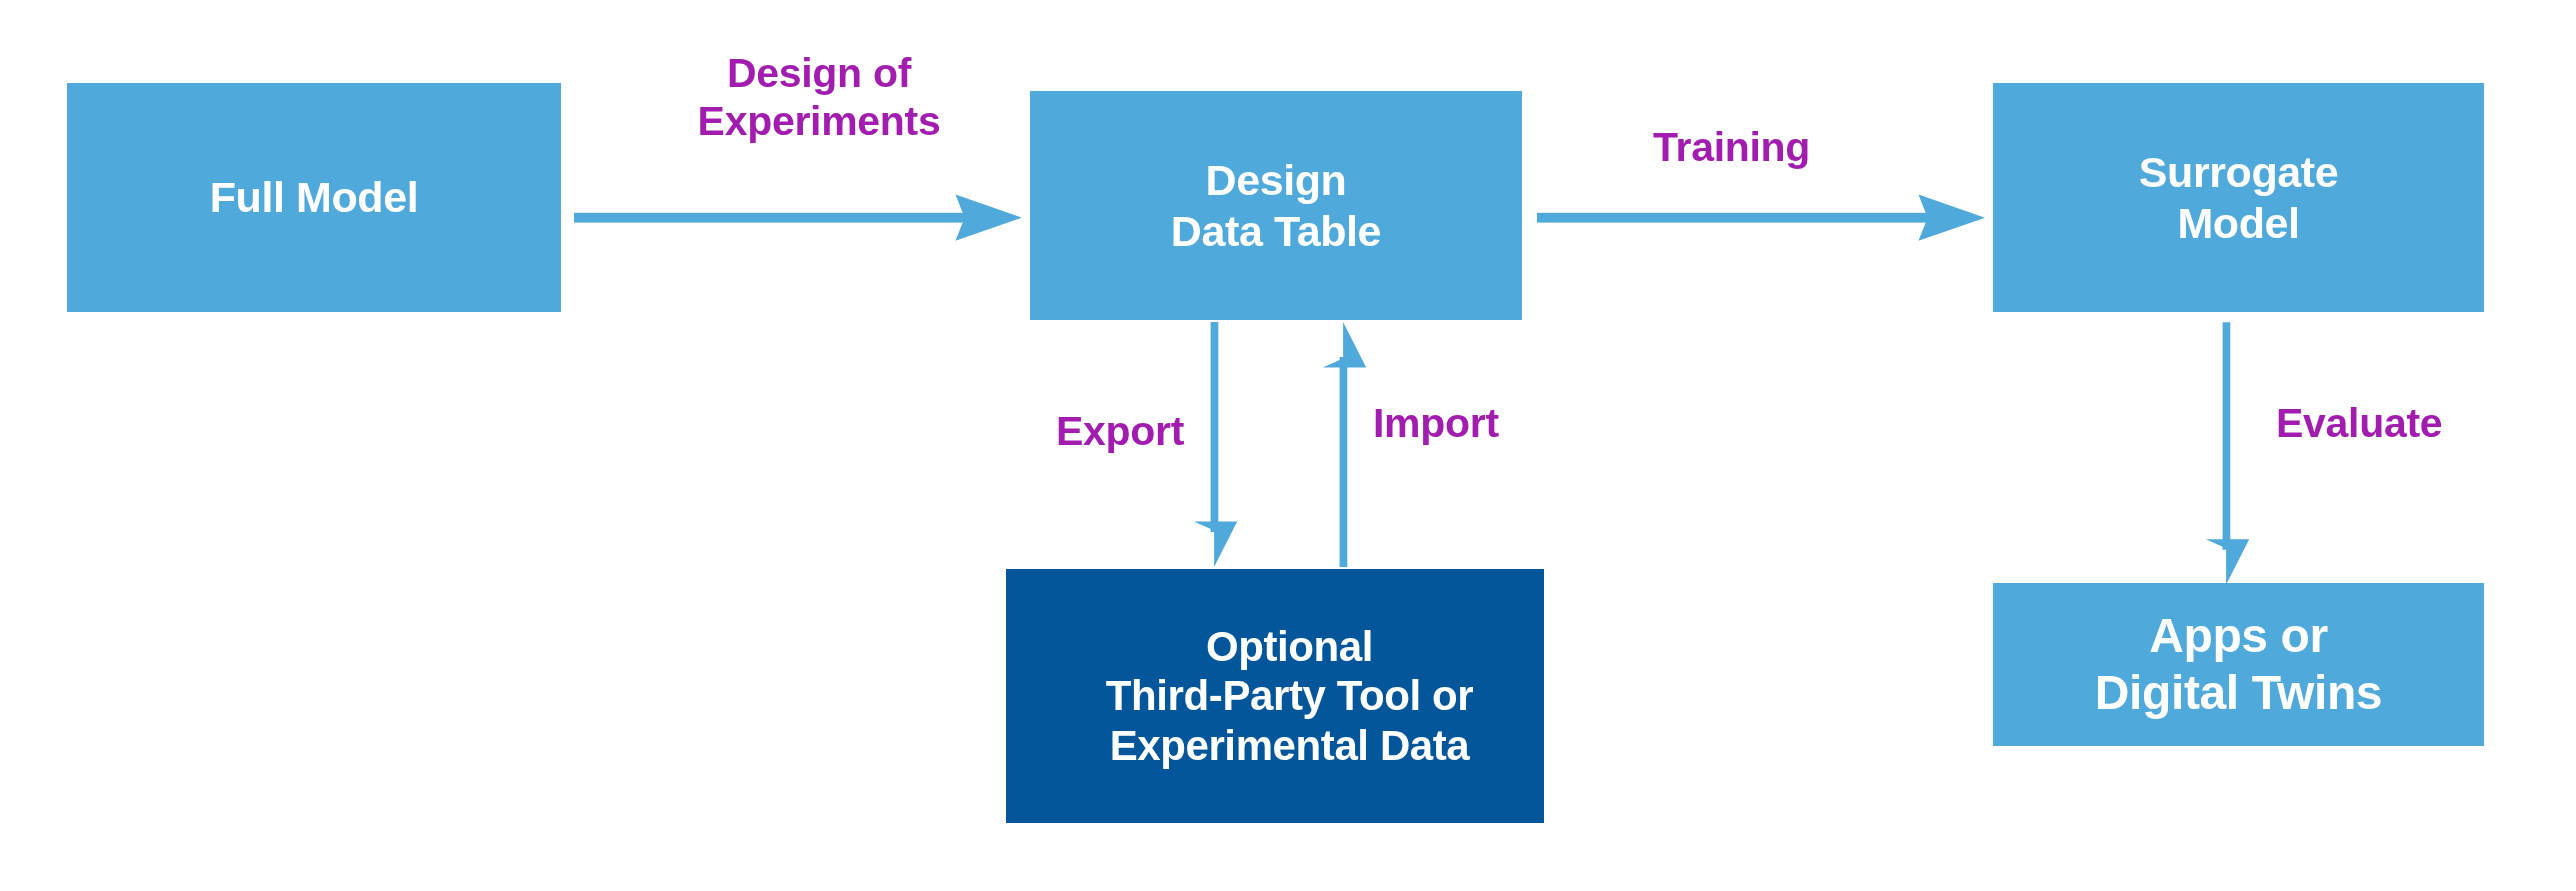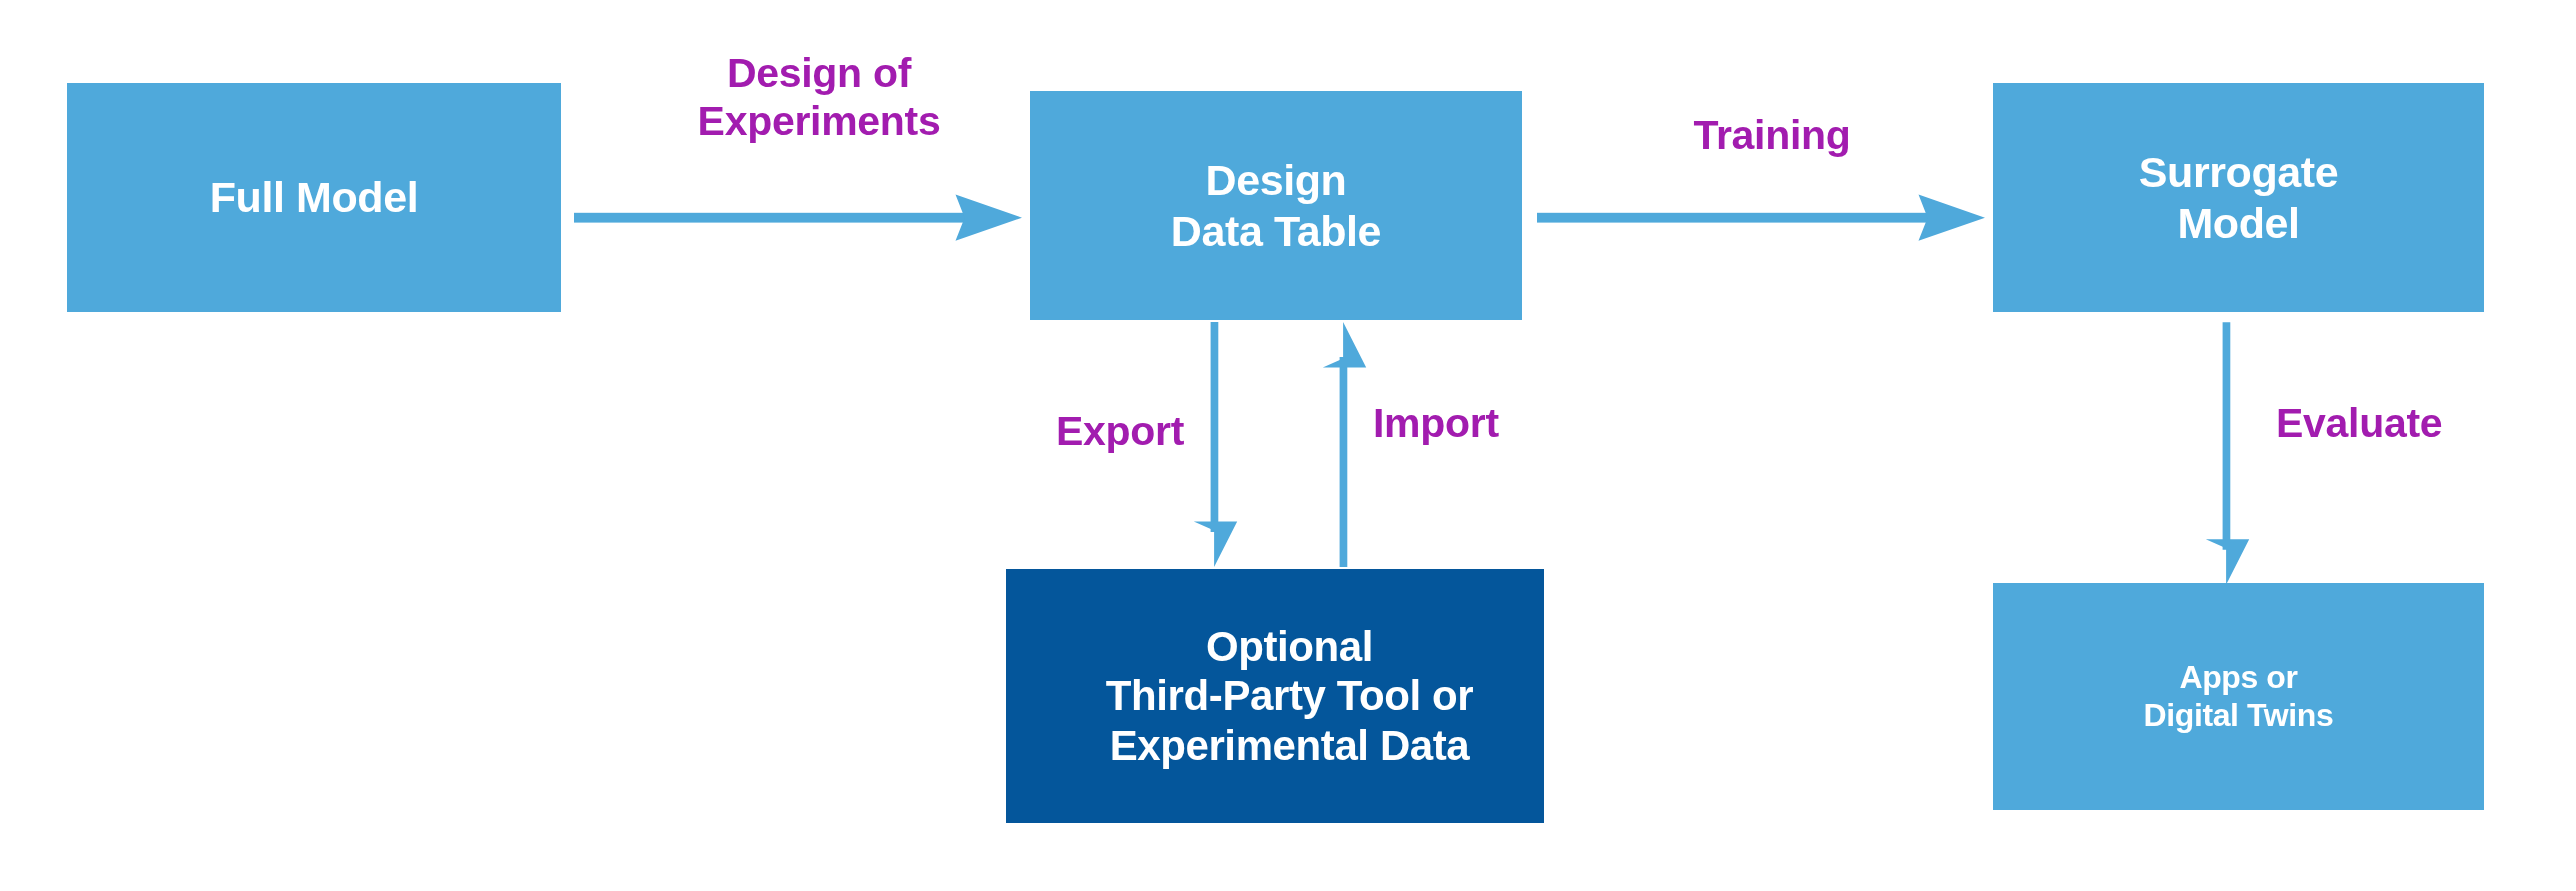--- a/index.html
+++ b/index.html
@@ -32,34 +32,34 @@
     white-space: pre-line;
   }
   .node-light { background: #4FA9DB; }
   .node-dark  { background: #04569B; padding-left: 29px; }
 
   
   #node-full-model       { left: 67px;   top: 83px; width: 494px; height: 229px; font-size: 43px; }
   #node-design-table     { left: 1030px; top: 83px; width: 492px; height: 229px; font-size: 43px; margin-top: 8px; }
   #node-surrogate-model  { left: 1993px; top: 83px; width: 491px; height: 229px; font-size: 43px; }
   #node-third-party      { left: 1006px; top: 569px; width: 538px; height: 254px; font-size: 42px; }
-  #node-apps-twins       { left: 1993px; top: 583px; width: 491px; height: 227px; font-size: 32px; }
+  #node-apps-twins       { left: 1993px; top: 583px; width: 491px; height: 163px; font-size: 48px; }
 
   
   .edge-label {
     position: absolute;
     color: #a21caf;
     font-weight: bold;
     font-size: 41px;
     line-height: 1.18;
     white-space: pre-line;
     letter-spacing: -0.3px;
   }
   #label-doe       { left: 672px;  top: 49px;  width: 294px; text-align: center; }
-  #label-training  { left: 1653px; top: 111px; width: 238px; text-align: center; }
+  #label-training  { left: 1653px; top: 123px; width: 238px; }
   #label-export    { left: 995px; top: 407px; width: 189px; text-align: right; }
   #label-import    { left: 1373px; top: 399px; width: 196px; text-align: left; }
   #label-evaluate  { left: 2276px; top: 399px; width: 231px; text-align: left; }
 
   
   .arrow { position: absolute; }
   #arrow-doe        { left: 574px;  top: 182px; width: 448px;  height: 77px; }
   #arrow-training   { left: 1537px; top: 182px; width: 448px;  height: 77px; }
   #arrow-export     { left: 1177px; top: 322px; width: 77px;  height: 245px; }
   #arrow-import     { left: 1306px; top: 322px; width: 77px;  height: 245px; }

